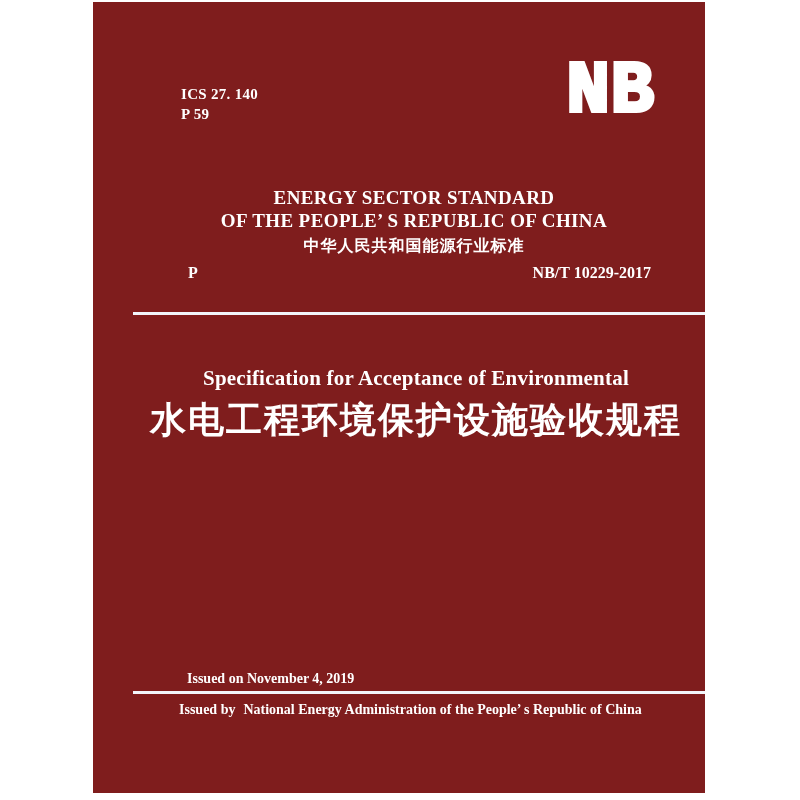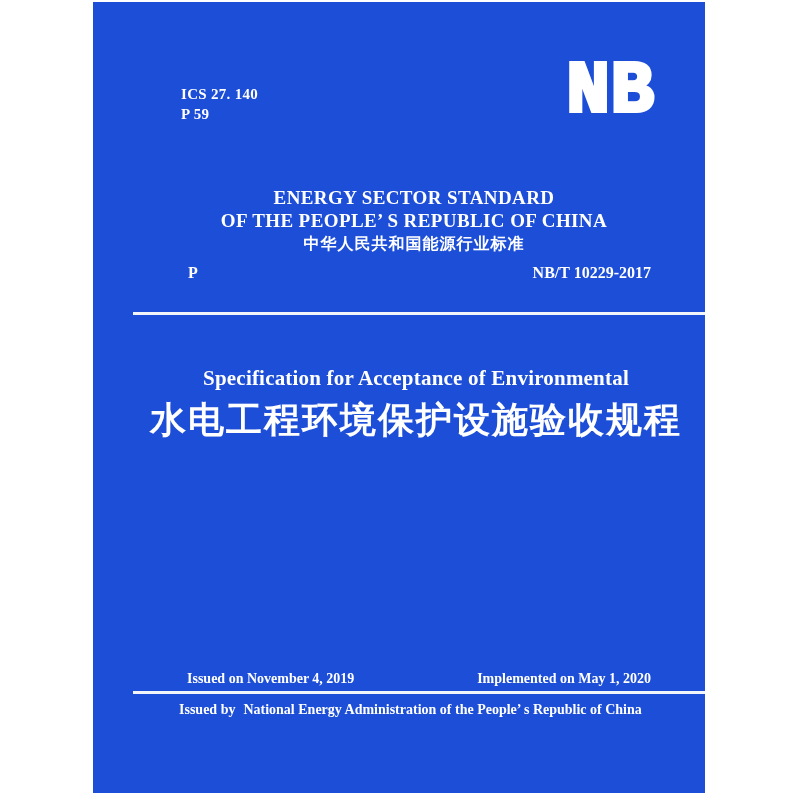--- a/index.html
+++ b/index.html
@@ -57,21 +57,21 @@
     top: 184px;
     text-align: center;
     font-weight: bold;
   }
   .org-line-en {
     font-size: 19px;
     line-height: 23px;
     letter-spacing: 0.4px;
   }
   .org-line-cn {
-    font-family: Liberation Mono, monospace;
+    font-family: Liberation Serif, serif;
     font-size: 16px;
     line-height: 27px;
     letter-spacing: 1px;
   }
 
   .number-row {
     position: absolute;
     left: 95px;
     right: 54px;
     top: 262px;
@@ -110,21 +110,20 @@
     line-height: 46px;
     letter-spacing: 2px;
   }
 
   .dates-row {
     position: absolute;
     left: 94px;
     right: 54px;
     top: 668px;
     display: flex;
-    justify-content: space-between;
     font-size: 14px;
     font-weight: bold;
     line-height: 18px;
   }
 
   .issuedby-row {
     position: absolute;
     left: 86px;
     right: 20px;
     top: 699px;
@@ -132,21 +131,21 @@
     font-weight: bold;
     line-height: 18px;
     white-space: nowrap;
   }
   .issuedby-value { margin-left: 8px; }
 </style>
 </head>
 <body>
 
 <div class="canvas">
-  <div class="page" style="background: #1d4ed8;">
+  <div class="page" style="background: #7f1d1d;">
 
     <div class="ics-block">
       <div>ICS 27. 140</div>
       <div>P 59</div>
     </div>
 
     <div class="nb-logo">NB</div>
 
     <div class="org-block">
       <div class="org-line-en">ENERGY SECTOR STANDARD</div>
@@ -161,21 +160,20 @@
 
     <div class="rule rule-top" style="background: rgb(242, 245, 250);"></div>
 
     <div class="title-block">
       <div class="title-en">Specification for Acceptance of Environmental</div>
       <div class="title-cn">水电工程环境保护设施验收规程</div>
     </div>
 
     <div class="dates-row">
       <span>Issued on November 4, 2019</span>
-      <span>Implemented on May 1, 2020</span>
     </div>
 
     <div class="rule rule-bottom" style="background: rgb(242, 245, 250);"></div>
 
     <div class="issuedby-row">
       <span>Issued by</span><span class="issuedby-value">National Energy Administration of the People’ s Republic of China</span>
     </div>
 
   </div>
 </div>

